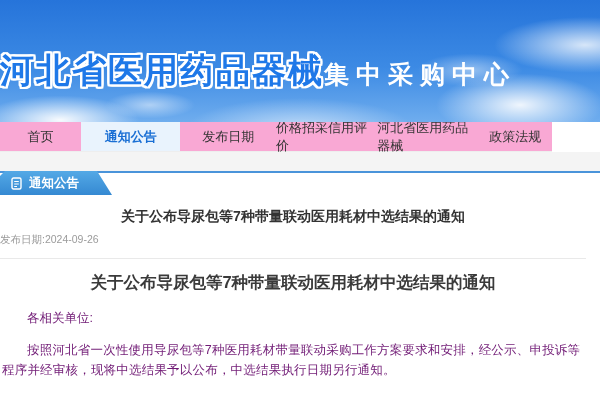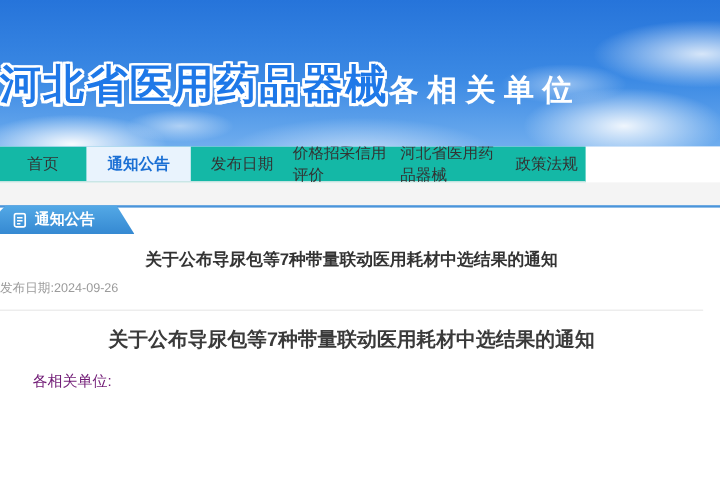--- a/index.html
+++ b/index.html
@@ -40,22 +40,22 @@
     color: #ffffff;
   }
   .banner-subtitle-en {
     margin-top: 3px;
     font-size: 9px; font-weight: bold; letter-spacing: 3.5px;
     color: rgba(255,255,255,.95);
   }
 
   
   .navbar {
-    display: flex; width: 488px; height: 30px;
-    background: #14b8a6;
+    display: flex; width: 552px; height: 30px;
+    background: #f9a8d4;
     border-bottom: 1px solid #eeeeee;
     font-size: 13px;
   }
   .nav-item {
     display: flex; align-items: center; justify-content: center;
     height: 100%;
     color: #333333; text-decoration: none;
     cursor: pointer;
   }
   .nav-item.w1 { width: 88px; }
@@ -116,21 +116,21 @@
     line-height: 20px;
   }
   .salutation { margin-top: 14px; text-indent: 2em; }
   .body-para { margin-top: 12px; text-indent: 2em; letter-spacing: .2px; }
 </style>
 </head>
 <body>
 
 <div class="banner">
   <div class="banner-title">河北省医用药品器械</div>
-  <div class="banner-subtitle">各相关单位</div>
+  <div class="banner-subtitle">集中采购中心</div>
 </div>
 
 <nav class="navbar">
   <a class="nav-item w1">首页</a>
   <a class="nav-item w2 active">通知公告</a>
   <a class="nav-item w3">发布日期</a>
   <a class="nav-item w4">价格招采信用评价</a>
   <a class="nav-item w5">河北省医用药品器械</a>
   <a class="nav-item w6">政策法规</a>
 </nav>
@@ -150,15 +150,16 @@
     <span>通知公告</span>
   </div>
 </div>
 
 <div class="content">
   <h2 class="list-title">关于公布导尿包等7种带量联动医用耗材中选结果的通知</h2>
   <div class="pub-date">发布日期:2024-09-26</div>
   <h1 class="article-title">关于公布导尿包等7种带量联动医用耗材中选结果的通知</h1>
   <div class="article-body">
     <p class="salutation">各相关单位:</p>
+    <p class="body-para">按照河北省一次性使用导尿包等7种医用耗材带量联动采购工作方案要求和安排，经公示、申投诉等程序并经审核，现将中选结果予以公布，中选结果执行日期另行通知。</p>
 
   </div>
 </div>
 
 </body></html>

